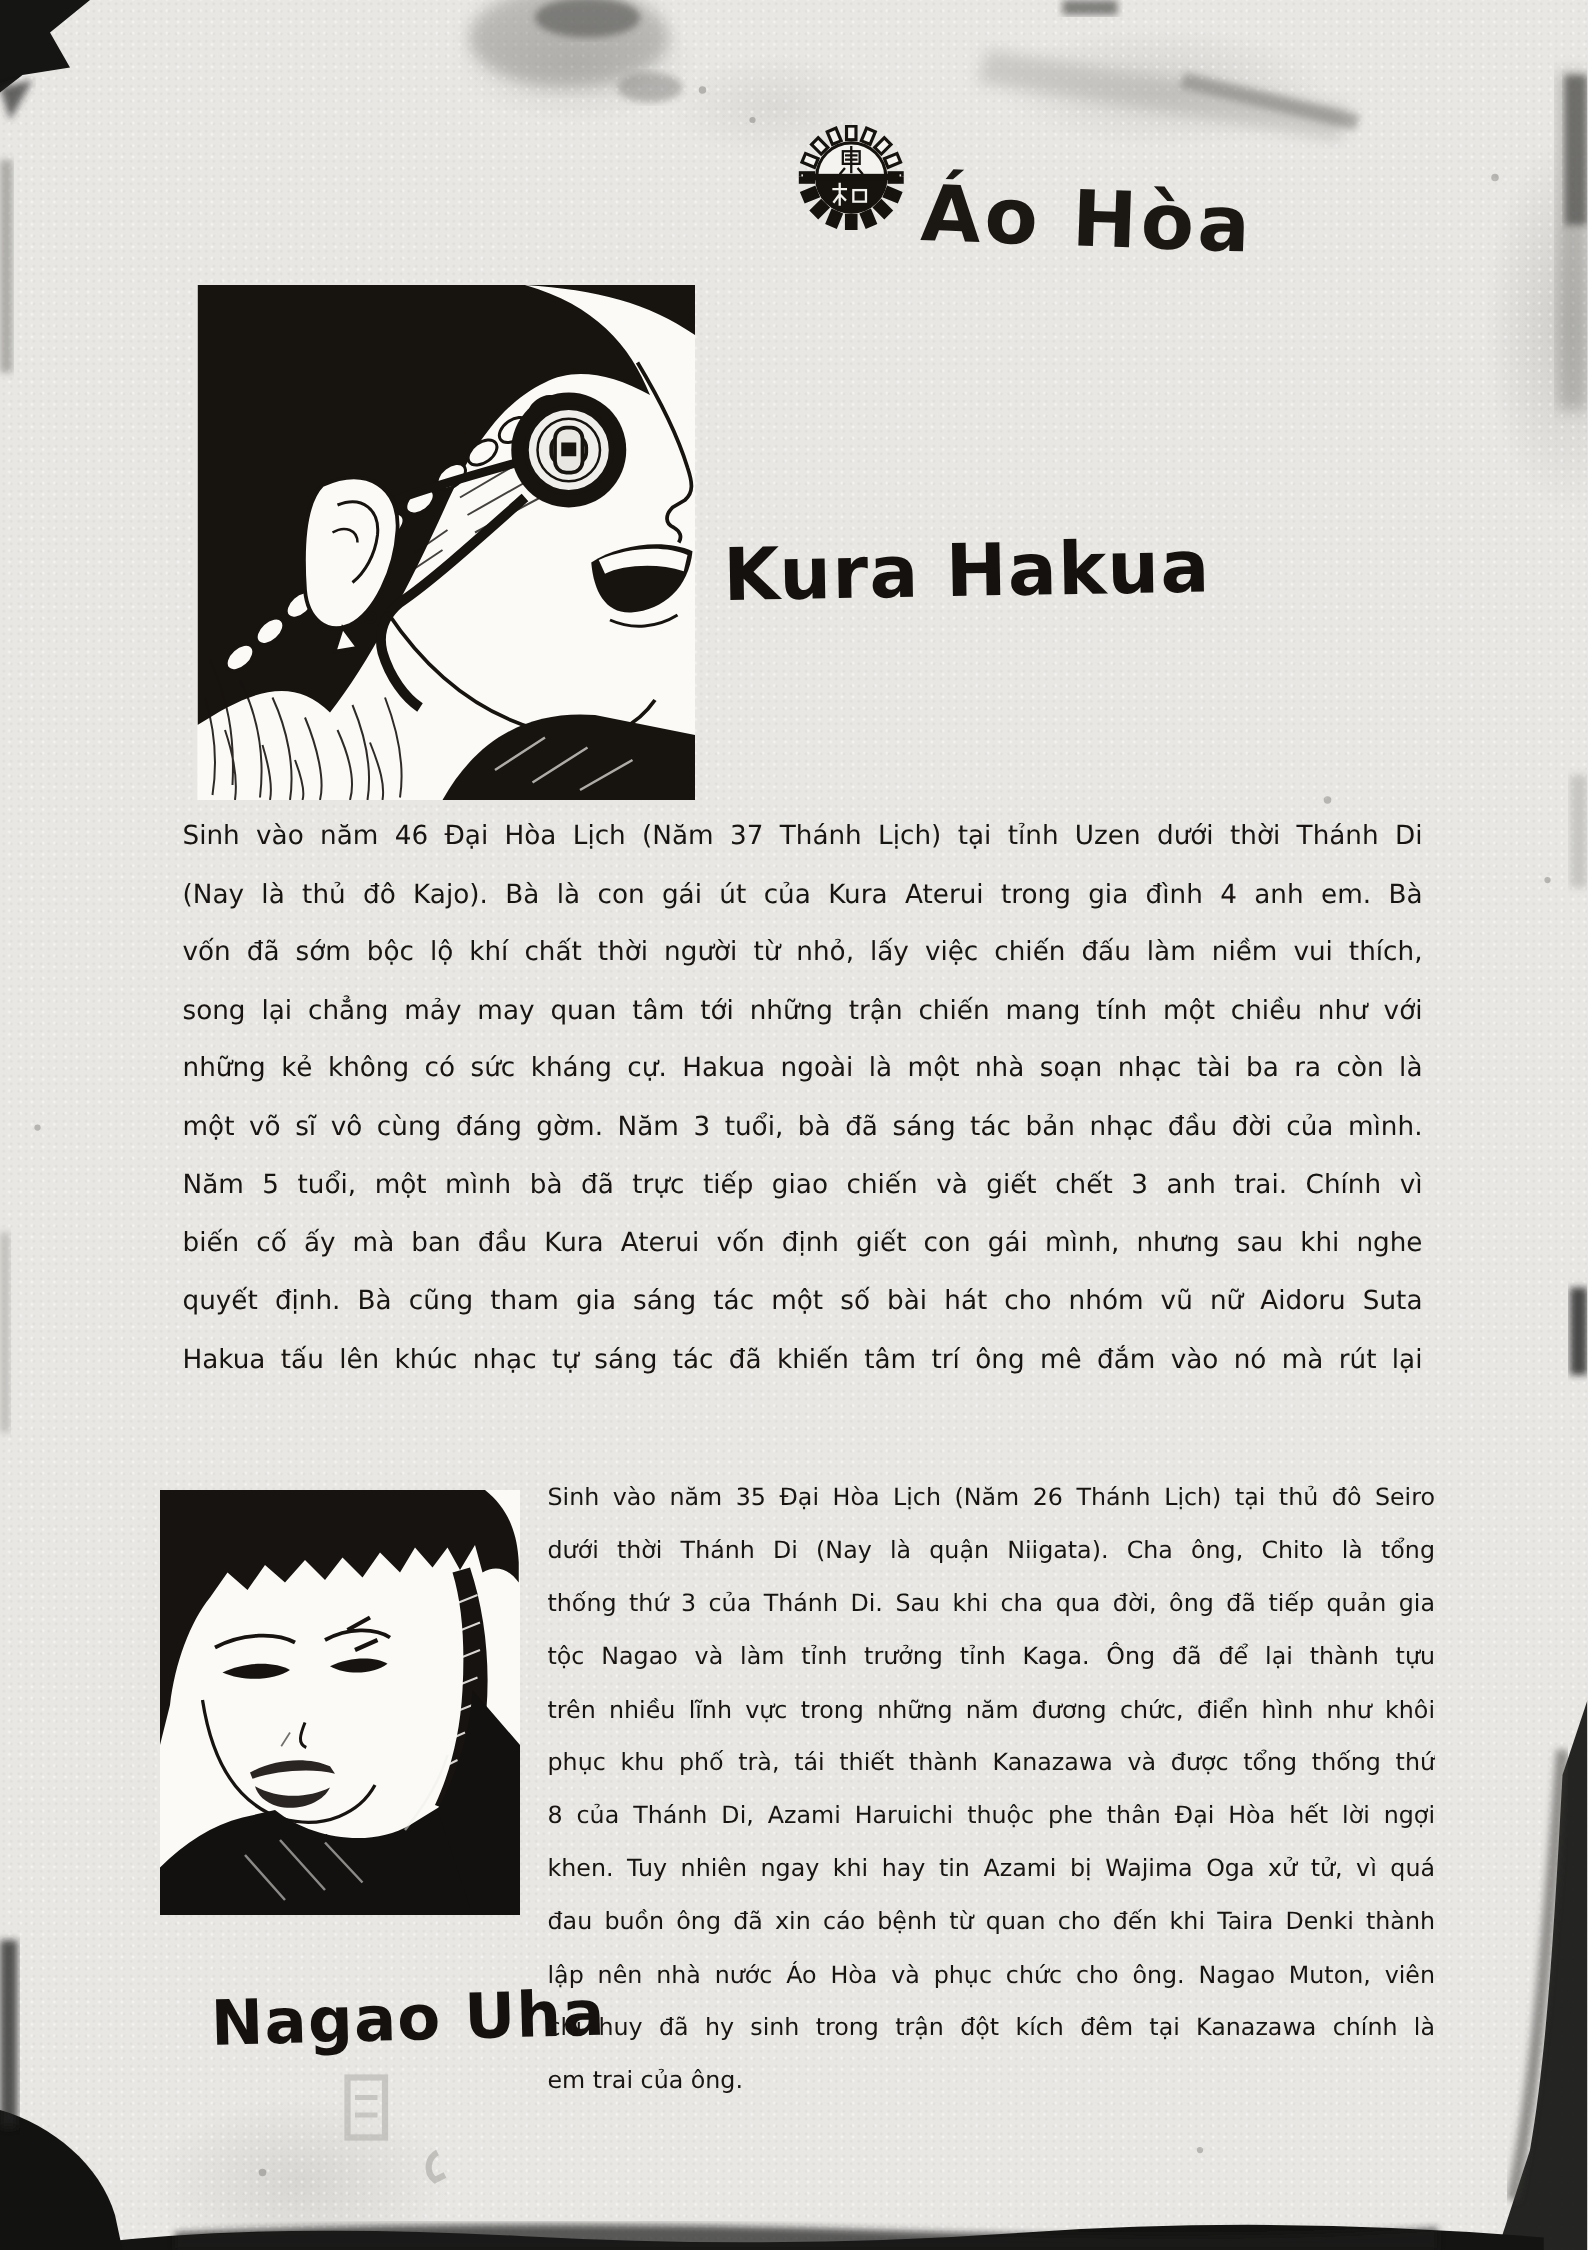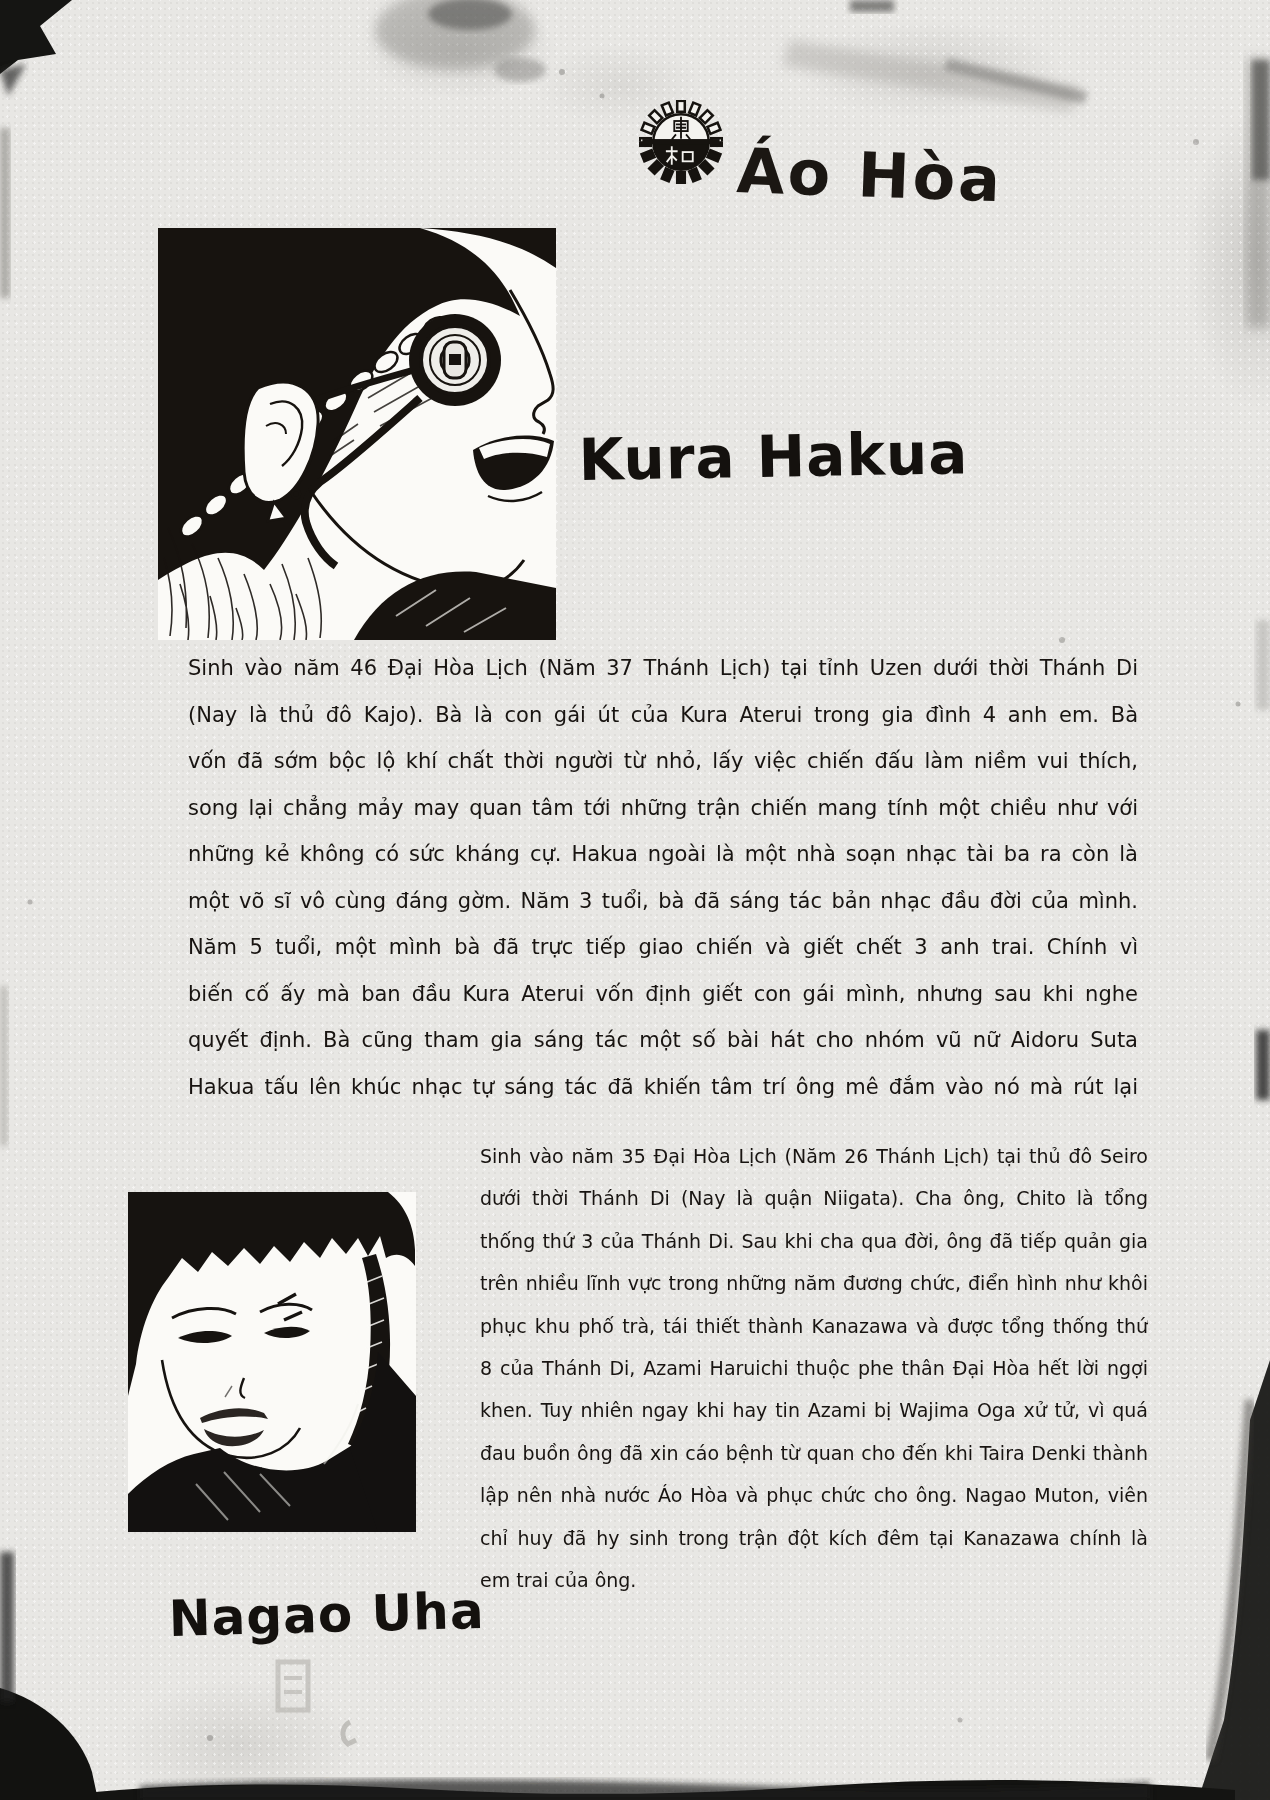--- a/index.html
+++ b/index.html
@@ -27,24 +27,24 @@
   .seal{left:639px;top:100px;width:84px;height:84px;}
   .portrait{background:#fbfaf7;}
   .portrait svg{display:block;width:100%;height:100%;}
   .portrait-1{left:158px;top:228px;width:398px;height:412px;}
   .portrait-2{left:128px;top:1192px;width:288px;height:340px;}
   .char-name{font-weight:bold;white-space:nowrap;letter-spacing:1px;color:#14110e;}
   .name-1{left:578px;top:378px;font-size:58px;transform:rotate(-1deg);transform-origin:left top;}
   .name-2{left:168px;top:1548px;font-size:50px;transform:rotate(-1.5deg);transform-origin:left top;}
   .bio{color:#181411;}
   .bio-1{left:146px;top:645px;width:992px;font-size:21px;line-height:46.5px;}
-  .bio-2{left:438px;top:1135px;width:710px;font-size:19px;line-height:42.4px;}
+  .bio-2{left:438px;top:1177px;width:710px;font-size:19px;line-height:42.4px;}
   .bio-line{
     text-align:justify;text-align-last:justify;text-justify:inter-word;
-    overflow:hidden;white-space:nowrap;margin-left:42px;
+    overflow:hidden;white-space:nowrap;
   }
   .bio-1 .bio-line{height:46.5px;}
   .bio-2 .bio-line{height:42.4px;}
   .bio-line.last{text-align-last:left;}
   .grunge{left:0;top:0;width:1270px;height:1800px;pointer-events:none;z-index:6;}
 </style>
 </head>
 <body>
 
 <div class="abs seal">
@@ -215,20 +215,21 @@
     </g>
   </svg>
 </div>
 
 <h2 class="abs char-name name-2">Nagao Uha</h2>
 
 <div class="abs bio bio-2">
     <div class="bio-line">Sinh vào năm 35 Đại Hòa Lịch (Năm 26 Thánh Lịch) tại thủ đô Seiro</div>
     <div class="bio-line">dưới thời Thánh Di (Nay là quận Niigata). Cha ông, Chito là tổng</div>
     <div class="bio-line">thống thứ 3 của Thánh Di. Sau khi cha qua đời, ông đã tiếp quản gia</div>
+    <div class="bio-line">tộc Nagao và làm tỉnh trưởng tỉnh Kaga. Ông đã để lại thành tựu</div>
     <div class="bio-line">trên nhiều lĩnh vực trong những năm đương chức, điển hình như khôi</div>
     <div class="bio-line">phục khu phố trà, tái thiết thành Kanazawa và được tổng thống thứ</div>
     <div class="bio-line">8 của Thánh Di, Azami Haruichi thuộc phe thân Đại Hòa hết lời ngợi</div>
     <div class="bio-line">khen. Tuy nhiên ngay khi hay tin Azami bị Wajima Oga xử tử, vì quá</div>
     <div class="bio-line">đau buồn ông đã xin cáo bệnh từ quan cho đến khi Taira Denki thành</div>
     <div class="bio-line">lập nên nhà nước Áo Hòa và phục chức cho ông. Nagao Muton, viên</div>
     <div class="bio-line">chỉ huy đã hy sinh trong trận đột kích đêm tại Kanazawa chính là</div>
     <div class="bio-line last">em trai của ông.</div>
   </div>
 

